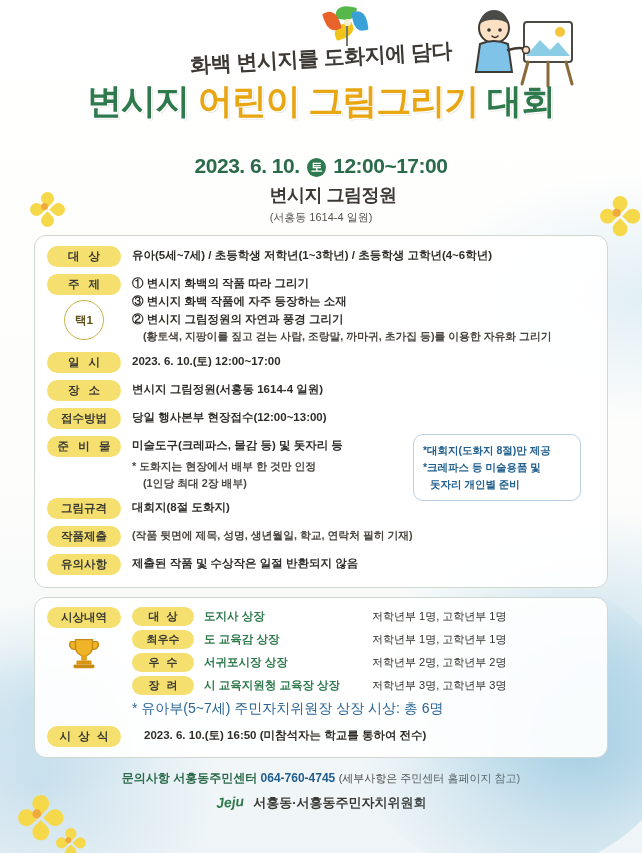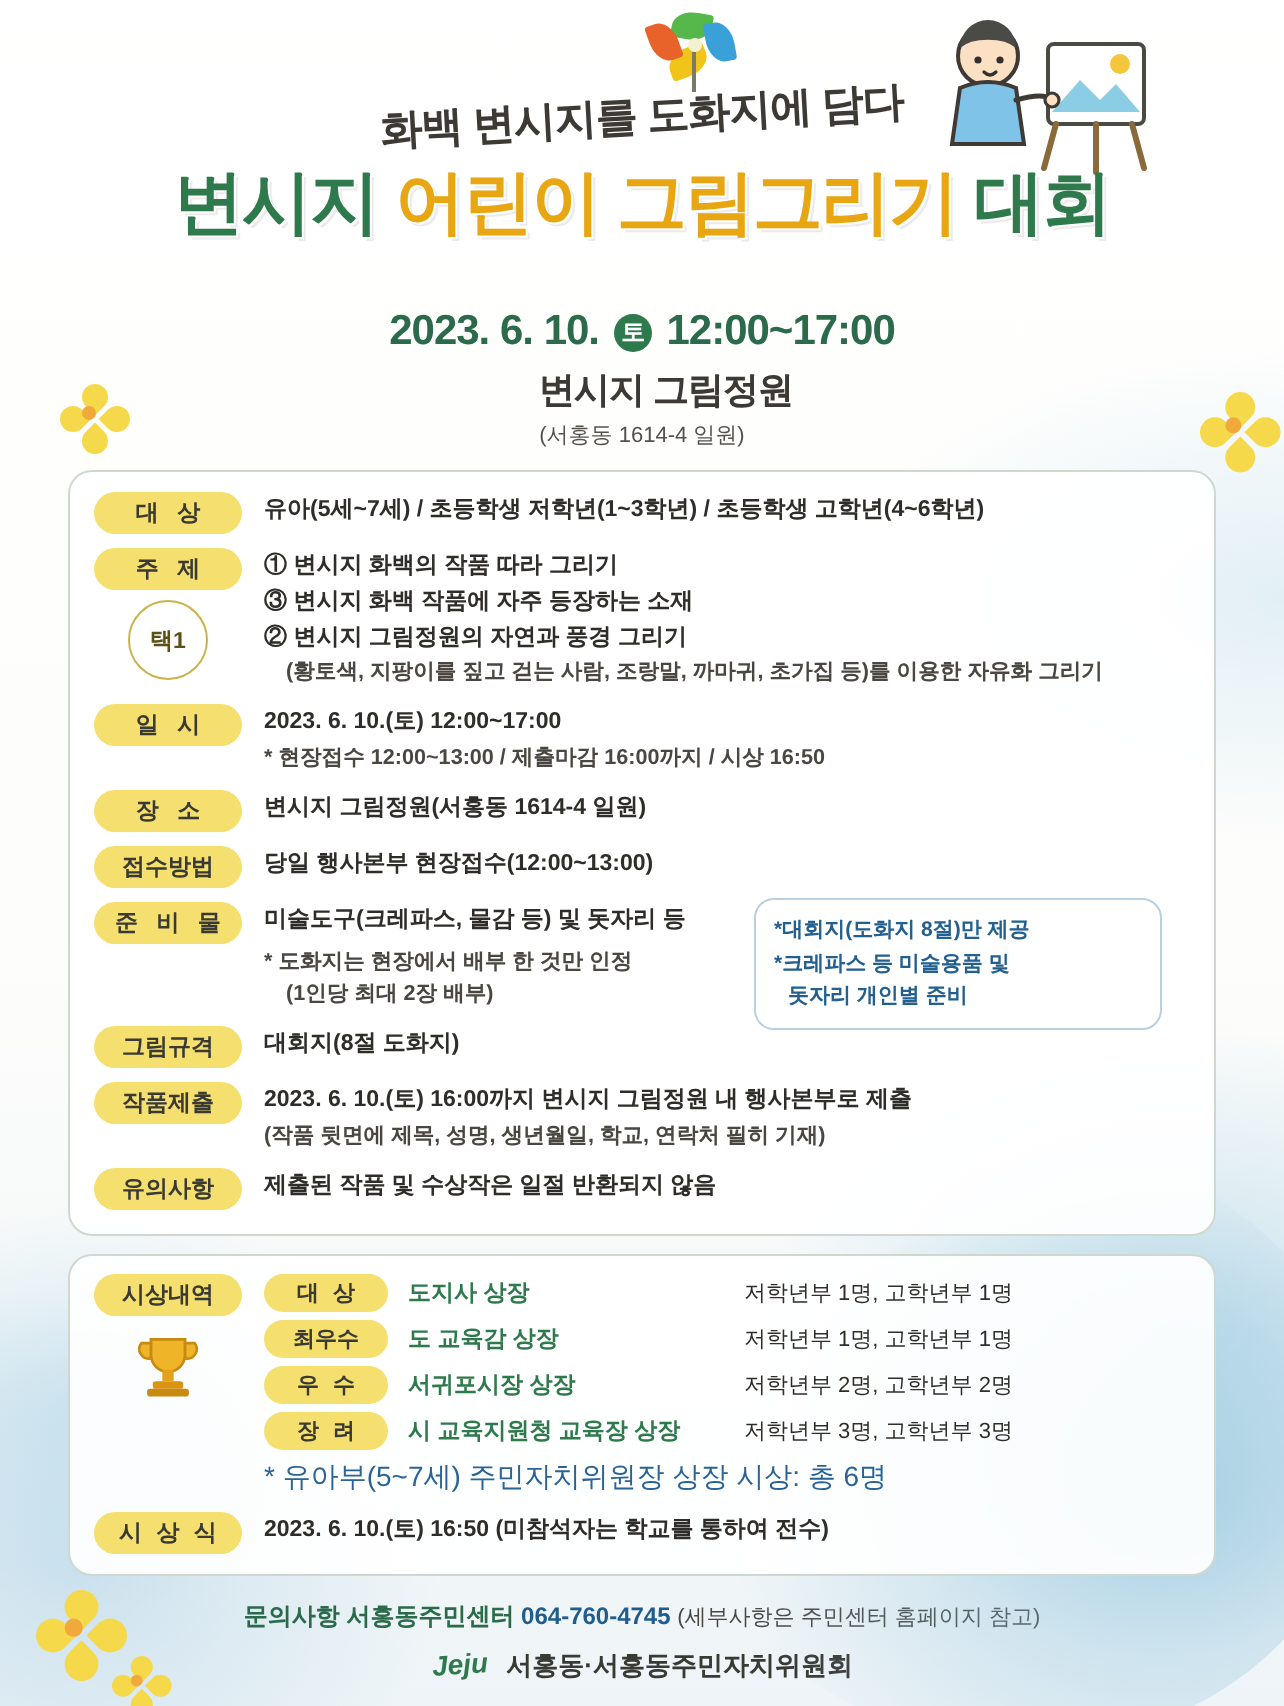--- a/index.html
+++ b/index.html
@@ -172,21 +172,21 @@
     background: #fff;
     color: #5c4f17;
     font-size: 11.5px;
     font-weight: bold;
     display: flex; align-items: center; justify-content: center;
     margin-left: 17px;
   }
   .callout {
     position: absolute;
     right: 14px;
-    width: 204px;
+    width: 168px;
     border: 1.4px solid #b9cfe2;
     border-radius: 10px;
     background: rgba(255,255,255,0.95);
     padding: 7px 9px;
     font-size: 10.5px;
     color: #23608f;
     line-height: 1.6;
     font-weight: bold;
   }
 
@@ -360,21 +360,20 @@
         <div>③ 변시지 화백 작품에 자주 등장하는 소재</div>
         <div>② 변시지 그림정원의 자연과 풍경 그리기</div>
         <div class="sub" style="padding-left:11px;">(황토색, 지팡이를 짚고 걷는 사람, 조랑말, 까마귀, 초가집 등)를 이용한 자유화 그리기</div>
       </div>
     </div>
 
     <div class="row">
       <div class="label">일 시</div>
       <div class="content">
         <div>2023. 6. 10.(토) 12:00~17:00</div>
-        <div class="sub">* 현장접수 12:00~13:00 / 제출마감 16:00까지 / 시상 16:50</div>
       </div>
     </div>
 
     <div class="row">
       <div class="label">장 소</div>
       <div class="content">변시지 그림정원(서홍동 1614-4 일원)</div>
     </div>
 
     <div class="row">
       <div class="label" style="letter-spacing:0; text-indent:0;">접수방법</div>
@@ -396,21 +395,20 @@
     </div>
 
     <div class="row">
       <div class="label" style="letter-spacing:0; text-indent:0;">그림규격</div>
       <div class="content">대회지(8절 도화지)</div>
     </div>
 
     <div class="row">
       <div class="label" style="letter-spacing:0; text-indent:0;">작품제출</div>
       <div class="content">
-        <div>2023. 6. 10.(토) 16:00까지 변시지 그림정원 내 행사본부로 제출</div>
         <div class="sub">(작품 뒷면에 제목, 성명, 생년월일, 학교, 연락처 필히 기재)</div>
       </div>
     </div>
 
     <div class="row" style="margin-bottom:0;">
       <div class="label" style="letter-spacing:0; text-indent:0;">유의사항</div>
       <div class="content">제출된 작품 및 수상작은 일절 반환되지 않음</div>
     </div>
   </div>
 
@@ -452,21 +450,21 @@
         <div class="prize-line">
           <div class="prize-tag">장 려</div>
           <div class="prize-name">시 교육지원청 교육장 상장</div>
           <div class="prize-cnt">저학년부 3명, 고학년부 3명</div>
         </div>
 
         <div class="prize-foot">* 유아부(5~7세) 주민자치위원장 상장 시상: 총 6명</div>
       </div>
     </div>
 
-    <div class="row" style="margin-top:8px; margin-bottom:0;">
+    <div class="row" style="margin-top:8px; margin-bottom:0;gap:12px;">
       <div class="label" style="letter-spacing:2px; text-indent:2px;">시 상 식</div>
       <div class="content">2023. 6. 10.(토) 16:50 (미참석자는 학교를 통하여 전수)</div>
     </div>
   </div>
 
   <div class="footer">
     <div class="contact">
       <span>문의사항</span>
       <span>서홍동주민센터</span>
       <span class="tel">064-760-4745</span>

